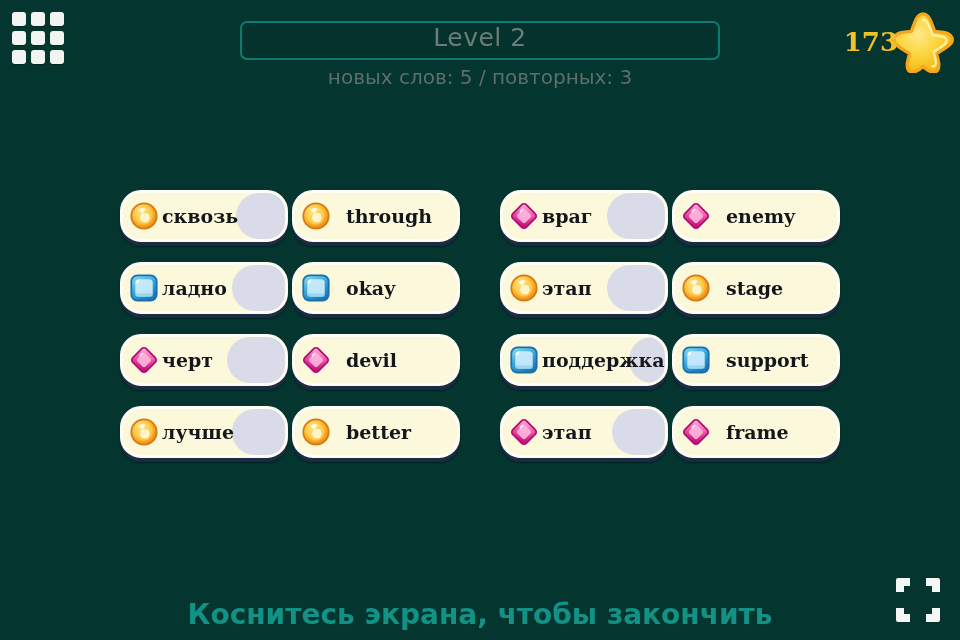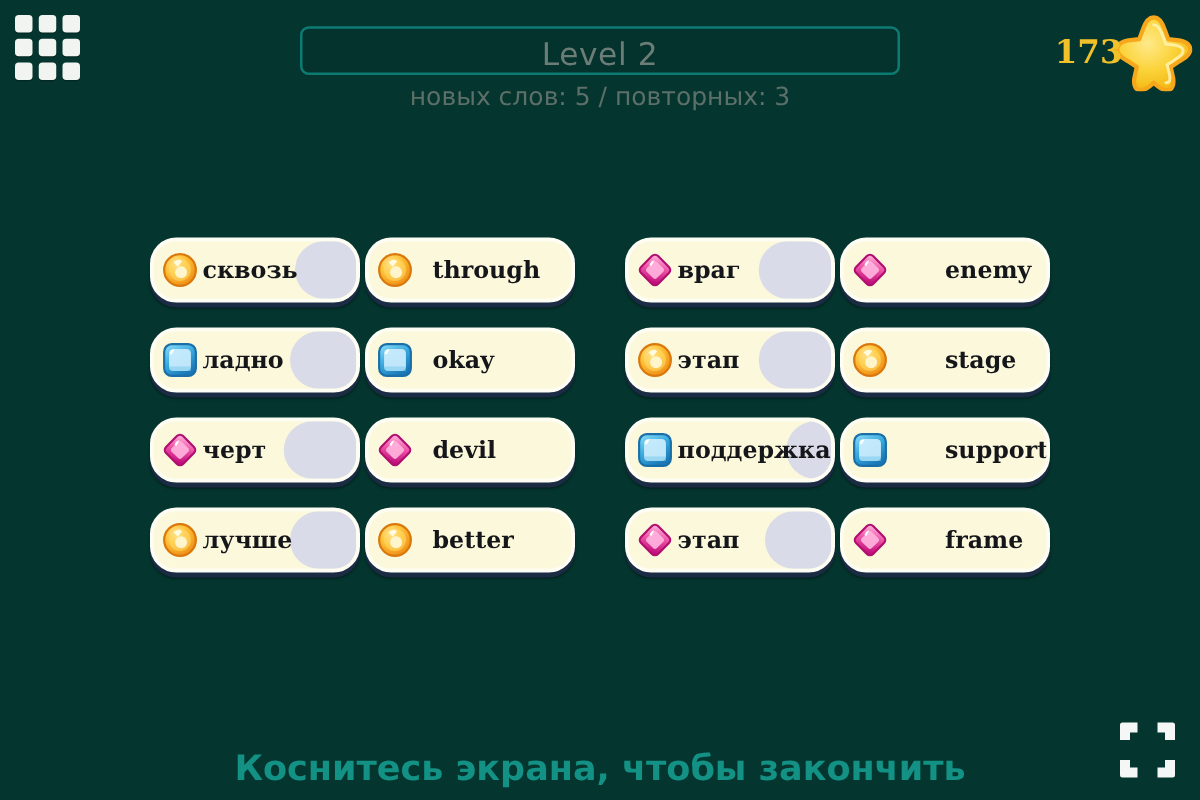--- a/index.html
+++ b/index.html
@@ -22,21 +22,21 @@
     background:#f2f4f2; border-radius:3px;
     box-shadow:0 1px 0 rgba(0,0,0,.25);
   }
 
   #level-box{
     position:absolute; left:240px; top:21px;
     width:480px; height:39px;
     border:2px solid #0c7b72;
     border-radius:7px;
     background:#04322c;
-    display:flex; align-items:flex-end; justify-content:center;
+    display:flex; align-items:flex-start; justify-content:center;
   }
   #level-title{
     font-size:25px; color:#6c7d77; letter-spacing:.5px;
     font-family:"DejaVu Sans", sans-serif; font-weight:normal;
   }
   #level-sub{
     position:absolute; left:0; top:65px; width:960px;
     text-align:center; font-size:20px; color:#5d6f69;
     font-family:"DejaVu Sans", sans-serif;
   }
@@ -85,21 +85,21 @@
     position:relative; z-index:2;
     font-size:19px; font-weight:bold; color:#15161a;
     font-family:"DejaVu Serif", serif;
     margin-left:16px;
     white-space:nowrap;
   }
   .card.src .word{ margin-left:4px; }
 
   
   .c0{ left:120px; } .c1{ left:292px; }
-  .c2{ left:500px; } .c3{ left:672px;gap:30px; }
+  .c2{ left:500px; } .c3{ left:672px; }
 
   
   #bottom-hint{
     position:absolute; left:0; top:598px; width:960px;
     text-align:center;
     font-size:28px; font-weight:bold; color:#129184;
     font-family:"DejaVu Sans", sans-serif;
   }
   #fullscreen-btn{
     position:absolute; right:14px; bottom:12px;

